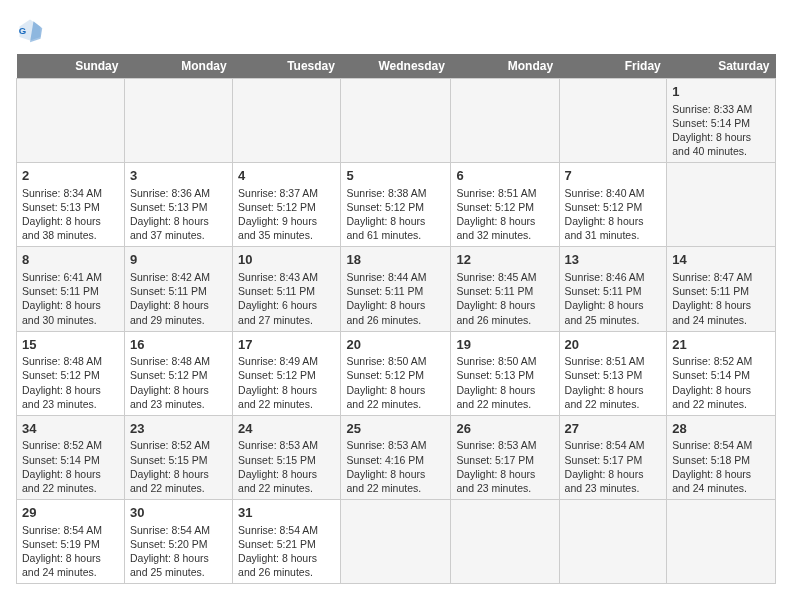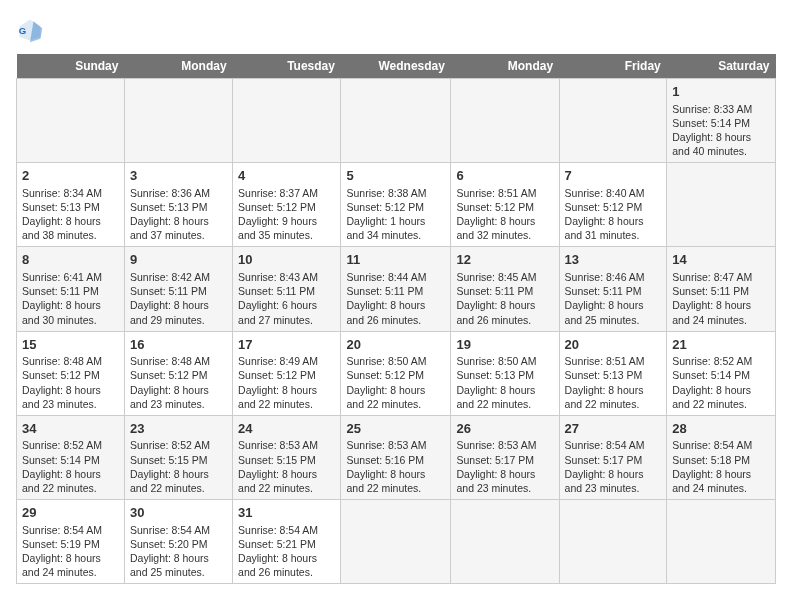--- a/index.html
+++ b/index.html
@@ -143,21 +143,21 @@
 <span>Sunrise: 8:36 AM</span><br>
 <span>Sunset: 5:13 PM</span><br>
 <span>Daylight: 8 hours and 37 minutes.</span></td>
           <td><span class="day-num">4</span>
 <span>Sunrise: 8:37 AM</span><br>
 <span>Sunset: 5:12 PM</span><br>
 <span>Daylight: 9 hours and 35 minutes.</span></td>
           <td><span class="day-num">5</span>
 <span>Sunrise: 8:38 AM</span><br>
 <span>Sunset: 5:12 PM</span><br>
-<span>Daylight: 1 hours and 34 minutes.</span></td>
+<span>Daylight: 8 hours and 61 minutes.</span></td>
           <td><span class="day-num">6</span>
 <span>Sunrise: 8:51 AM</span><br>
 <span>Sunset: 5:12 PM</span><br>
 <span>Daylight: 8 hours and 32 minutes.</span></td>
           <td><span class="day-num">7</span>
 <span>Sunrise: 8:40 AM</span><br>
 <span>Sunset: 5:12 PM</span><br>
 <span>Daylight: 8 hours and 31 minutes.</span></td>
           <td class="cell-empty"></td>
         </tr>
@@ -167,21 +167,21 @@
 <span>Sunset: 5:11 PM</span><br>
 <span>Daylight: 8 hours and 30 minutes.</span></td>
           <td><span class="day-num">9</span>
 <span>Sunrise: 8:42 AM</span><br>
 <span>Sunset: 5:11 PM</span><br>
 <span>Daylight: 8 hours and 29 minutes.</span></td>
           <td><span class="day-num">10</span>
 <span>Sunrise: 8:43 AM</span><br>
 <span>Sunset: 5:11 PM</span><br>
 <span>Daylight: 6 hours and 27 minutes.</span></td>
-          <td><span class="day-num">11</span>
+          <td><span class="day-num">18</span>
 <span>Sunrise: 8:44 AM</span><br>
 <span>Sunset: 5:11 PM</span><br>
 <span>Daylight: 8 hours and 26 minutes.</span></td>
           <td><span class="day-num">12</span>
 <span>Sunrise: 8:45 AM</span><br>
 <span>Sunset: 5:11 PM</span><br>
 <span>Daylight: 8 hours and 26 minutes.</span></td>
           <td><span class="day-num">13</span>
 <span>Sunrise: 8:46 AM</span><br>
 <span>Sunset: 5:11 PM</span><br>
@@ -229,21 +229,21 @@
           <td><span class="day-num">23</span>
 <span>Sunrise: 8:52 AM</span><br>
 <span>Sunset: 5:15 PM</span><br>
 <span>Daylight: 8 hours and 22 minutes.</span></td>
           <td><span class="day-num">24</span>
 <span>Sunrise: 8:53 AM</span><br>
 <span>Sunset: 5:15 PM</span><br>
 <span>Daylight: 8 hours and 22 minutes.</span></td>
           <td><span class="day-num">25</span>
 <span>Sunrise: 8:53 AM</span><br>
-<span>Sunset: 5:16 PM</span><br>
+<span>Sunset: 4:16 PM</span><br>
 <span>Daylight: 8 hours and 22 minutes.</span></td>
           <td><span class="day-num">26</span>
 <span>Sunrise: 8:53 AM</span><br>
 <span>Sunset: 5:17 PM</span><br>
 <span>Daylight: 8 hours and 23 minutes.</span></td>
           <td><span class="day-num">27</span>
 <span>Sunrise: 8:54 AM</span><br>
 <span>Sunset: 5:17 PM</span><br>
 <span>Daylight: 8 hours and 23 minutes.</span></td>
           <td><span class="day-num">28</span>

